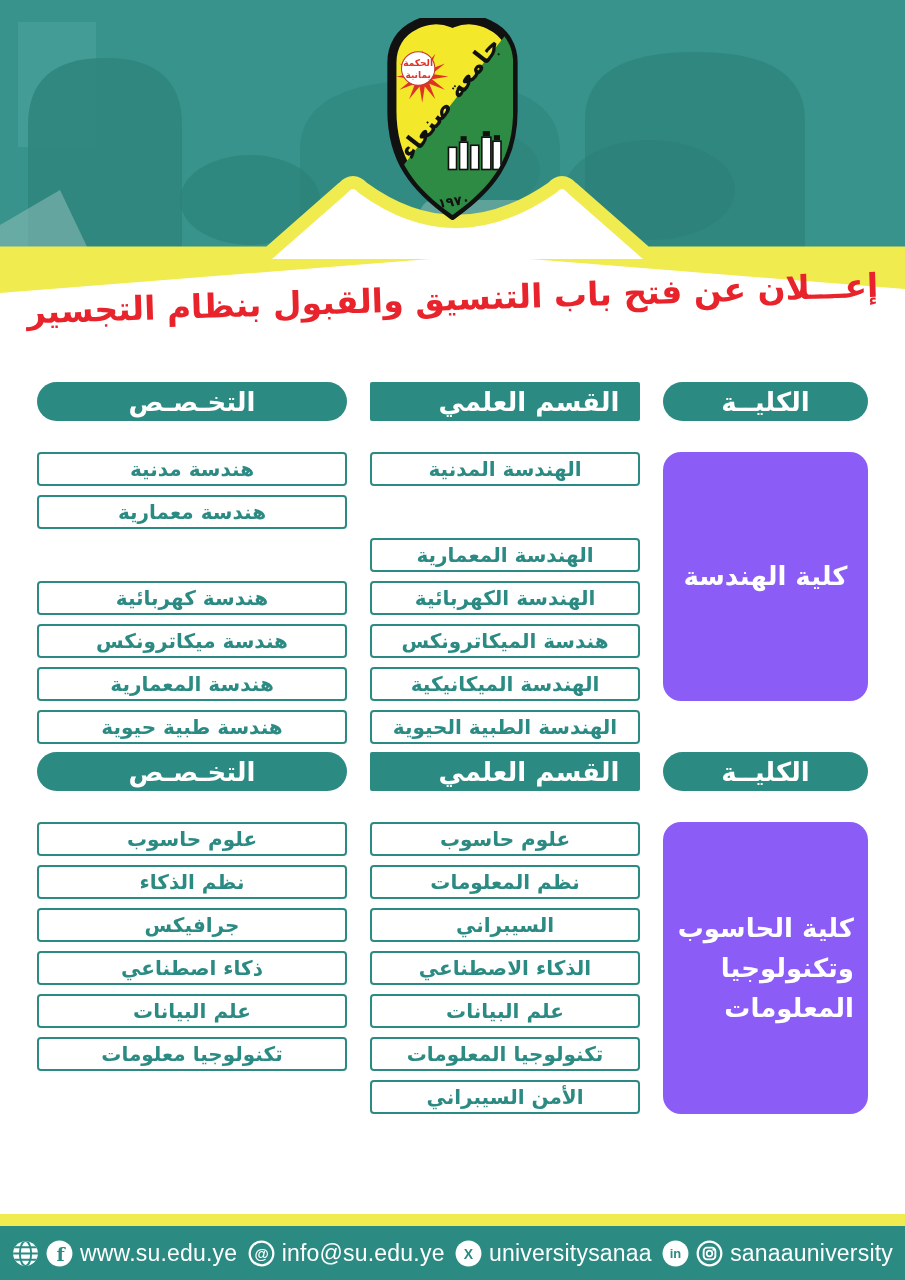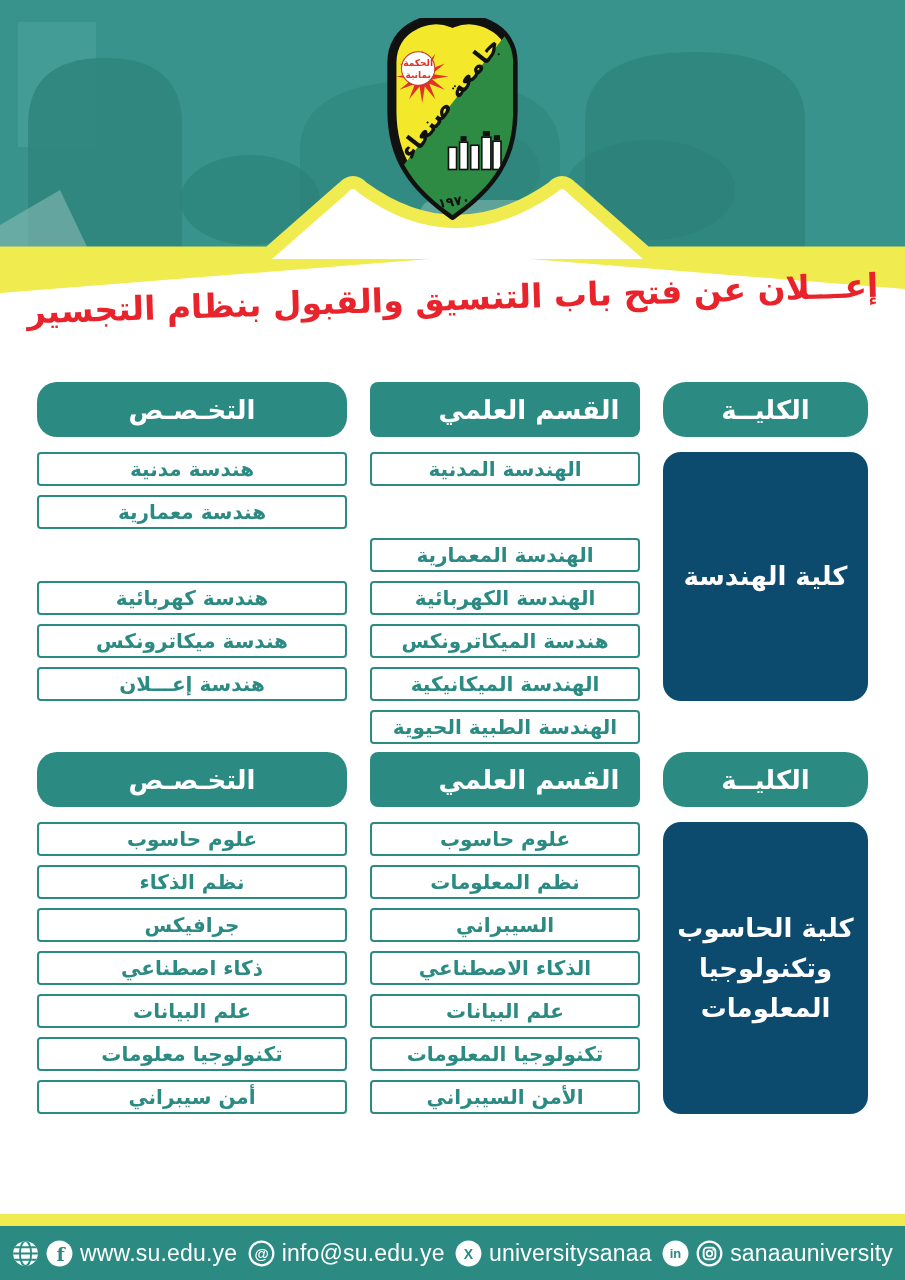--- a/index.html
+++ b/index.html
@@ -21,29 +21,29 @@
     transform:rotate(-1.8deg);direction:rtl;
   }
 
   
   .tbl{position:absolute;left:37px;width:831px;direction:rtl;}
   .tbl1{top:382px;} .tbl2{top:752px;}
   .thead,.tbody{display:grid;grid-template-columns:205px 270px 310px;column-gap:23px;}
   .thead{height:55px;}
   .th{
     background:#2B8B83;color:#ffffff;font-weight:bold;font-size:26px;
-    display:flex;align-items:center;justify-content:center;height:55px;
+    display:flex;align-items:center;justify-content:center;height:39px;
   }
   .th-college{border-radius:23px;}
-  .th-dept{border-radius:8px;padding-left:48px;}
+  .th-dept{border-radius:2px;padding-left:48px;}
   .th-spec{border-radius:20px;}
   .tbody{margin-top:15px;grid-auto-rows:34px;row-gap:9px;}
   .college-cell{
-    grid-column:1;background:#0c4a6e;border-radius:18px;color:#ffffff;
-    font-weight:bold;font-size:26px;line-height:1.55;text-align:center;
+    grid-column:1;background:#8b5cf6;border-radius:18px;color:#ffffff;
+    font-weight:bold;font-size:26px;line-height:1.55;
     display:flex;align-items:center;justify-content:center;padding:0 14px;box-sizing:border-box;
   }
   .span6{grid-row:1 / span 6;} .span7{grid-row:1 / span 7;}
   .cell{
     background:#ffffff;border:2.5px solid #2B8B83;box-sizing:border-box;
     color:#2B8B83;font-weight:bold;font-size:20px;
     display:flex;align-items:center;justify-content:center;
   }
   .cell-dept{grid-column:2;border-radius:4px;}
   .cell-spec{grid-column:3;border-radius:4px;}
@@ -134,22 +134,23 @@
       <div class="college-cell span6">كلية الهندسة</div>
       <div class="cell cell-dept">الهندسة المدنية</div>
       <div class="cell cell-spec">هندسة مدنية</div>
       <div class="cell cell-spec">هندسة معمارية</div>
       <div class="cell cell-dept">الهندسة المعمارية</div>
       <div class="cell cell-dept">الهندسة الكهربائية</div>
       <div class="cell cell-spec">هندسة كهربائية</div>
       <div class="cell cell-dept">هندسة الميكاترونكس</div>
       <div class="cell cell-spec">هندسة ميكاترونكس</div>
       <div class="cell cell-dept">الهندسة الميكانيكية</div>
-      <div class="cell cell-spec">هندسة إعـــلان</div>
+      <div class="cell cell-spec">هندسة المعمارية</div>
       <div class="cell cell-dept">الهندسة الطبية الحيوية</div>
+      <div class="cell cell-spec">هندسة طبية حيوية</div>
     </div>
   </div>
 
   <div class="tbl tbl2">
     <div class="thead">
       <div class="th th-college">الكليــة</div>
       <div class="th th-dept">القسم العلمي</div>
       <div class="th th-spec">التخـصـص</div>
     </div>
     <div class="tbody">
@@ -160,21 +161,20 @@
       <div class="cell cell-spec">نظم الذكاء</div>
       <div class="cell cell-dept">السيبراني</div>
       <div class="cell cell-spec">جرافيكس</div>
       <div class="cell cell-dept">الذكاء الاصطناعي</div>
       <div class="cell cell-spec">ذكاء اصطناعي</div>
       <div class="cell cell-dept">علم البيانات</div>
       <div class="cell cell-spec">علم البيانات</div>
       <div class="cell cell-dept">تكنولوجيا المعلومات</div>
       <div class="cell cell-spec">تكنولوجيا معلومات</div>
       <div class="cell cell-dept">الأمن السيبراني</div>
-      <div class="cell cell-spec">أمن سيبراني</div>
     </div>
   </div>
 
   <div class="footer">
     <div class="footer-strip"></div>
     <div class="footer-bar">
 
       <div class="f-item">
         <svg class="icn" viewBox="0 0 24 24">
           <clipPath id="gclip">

